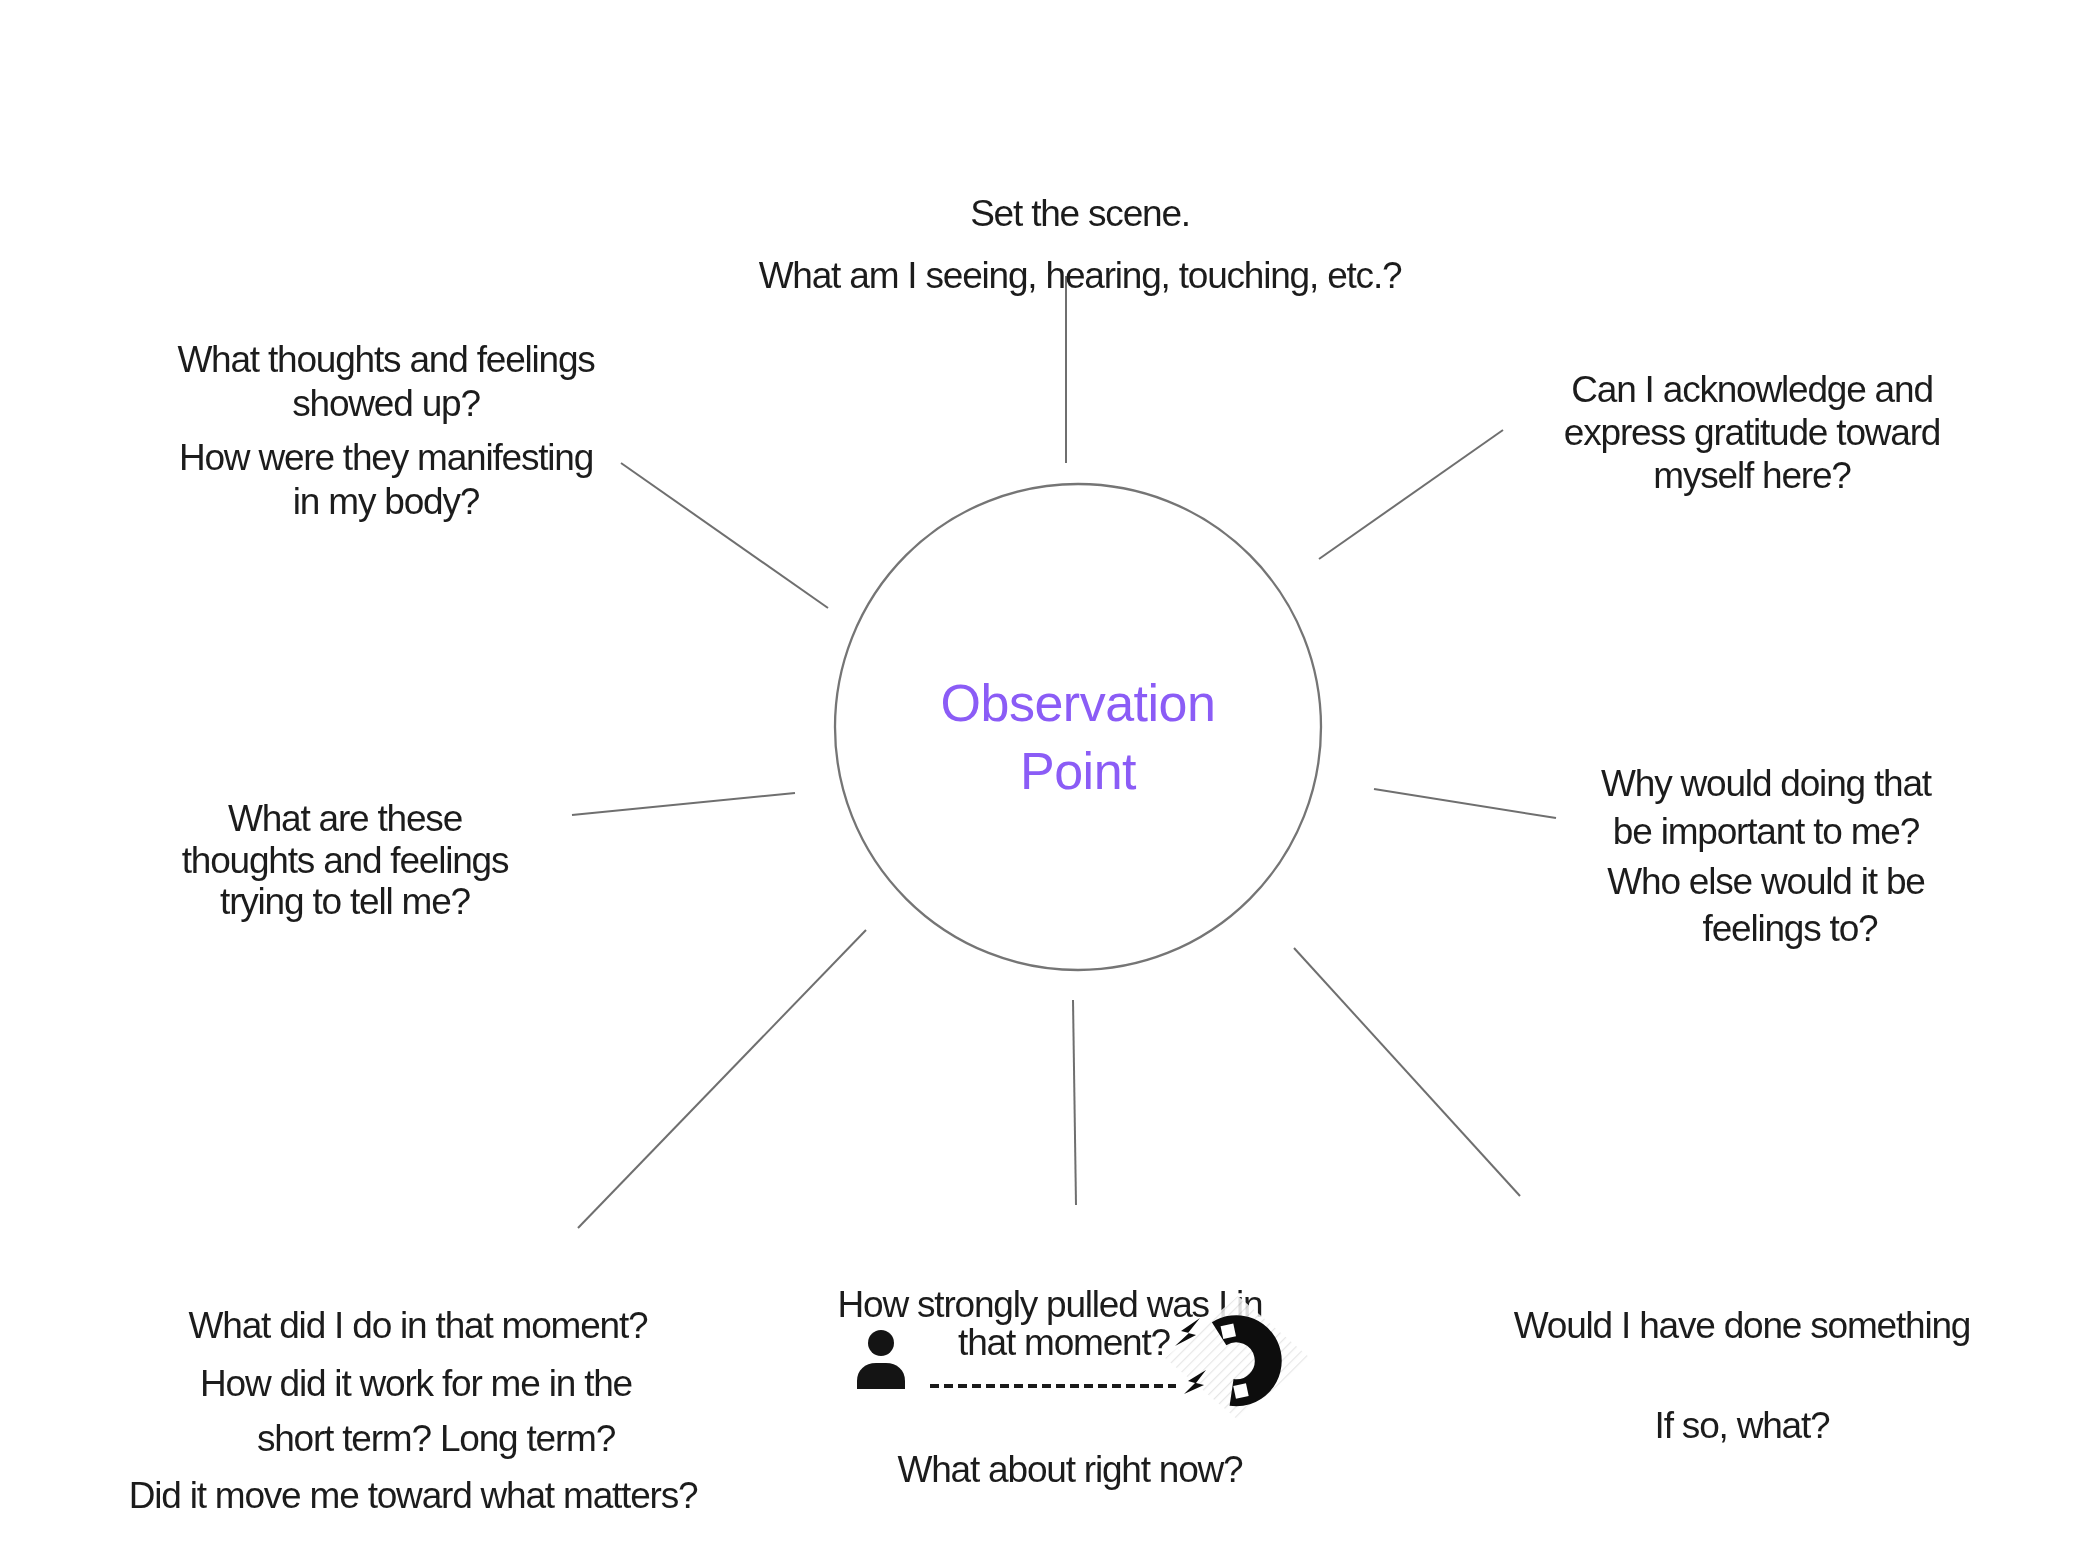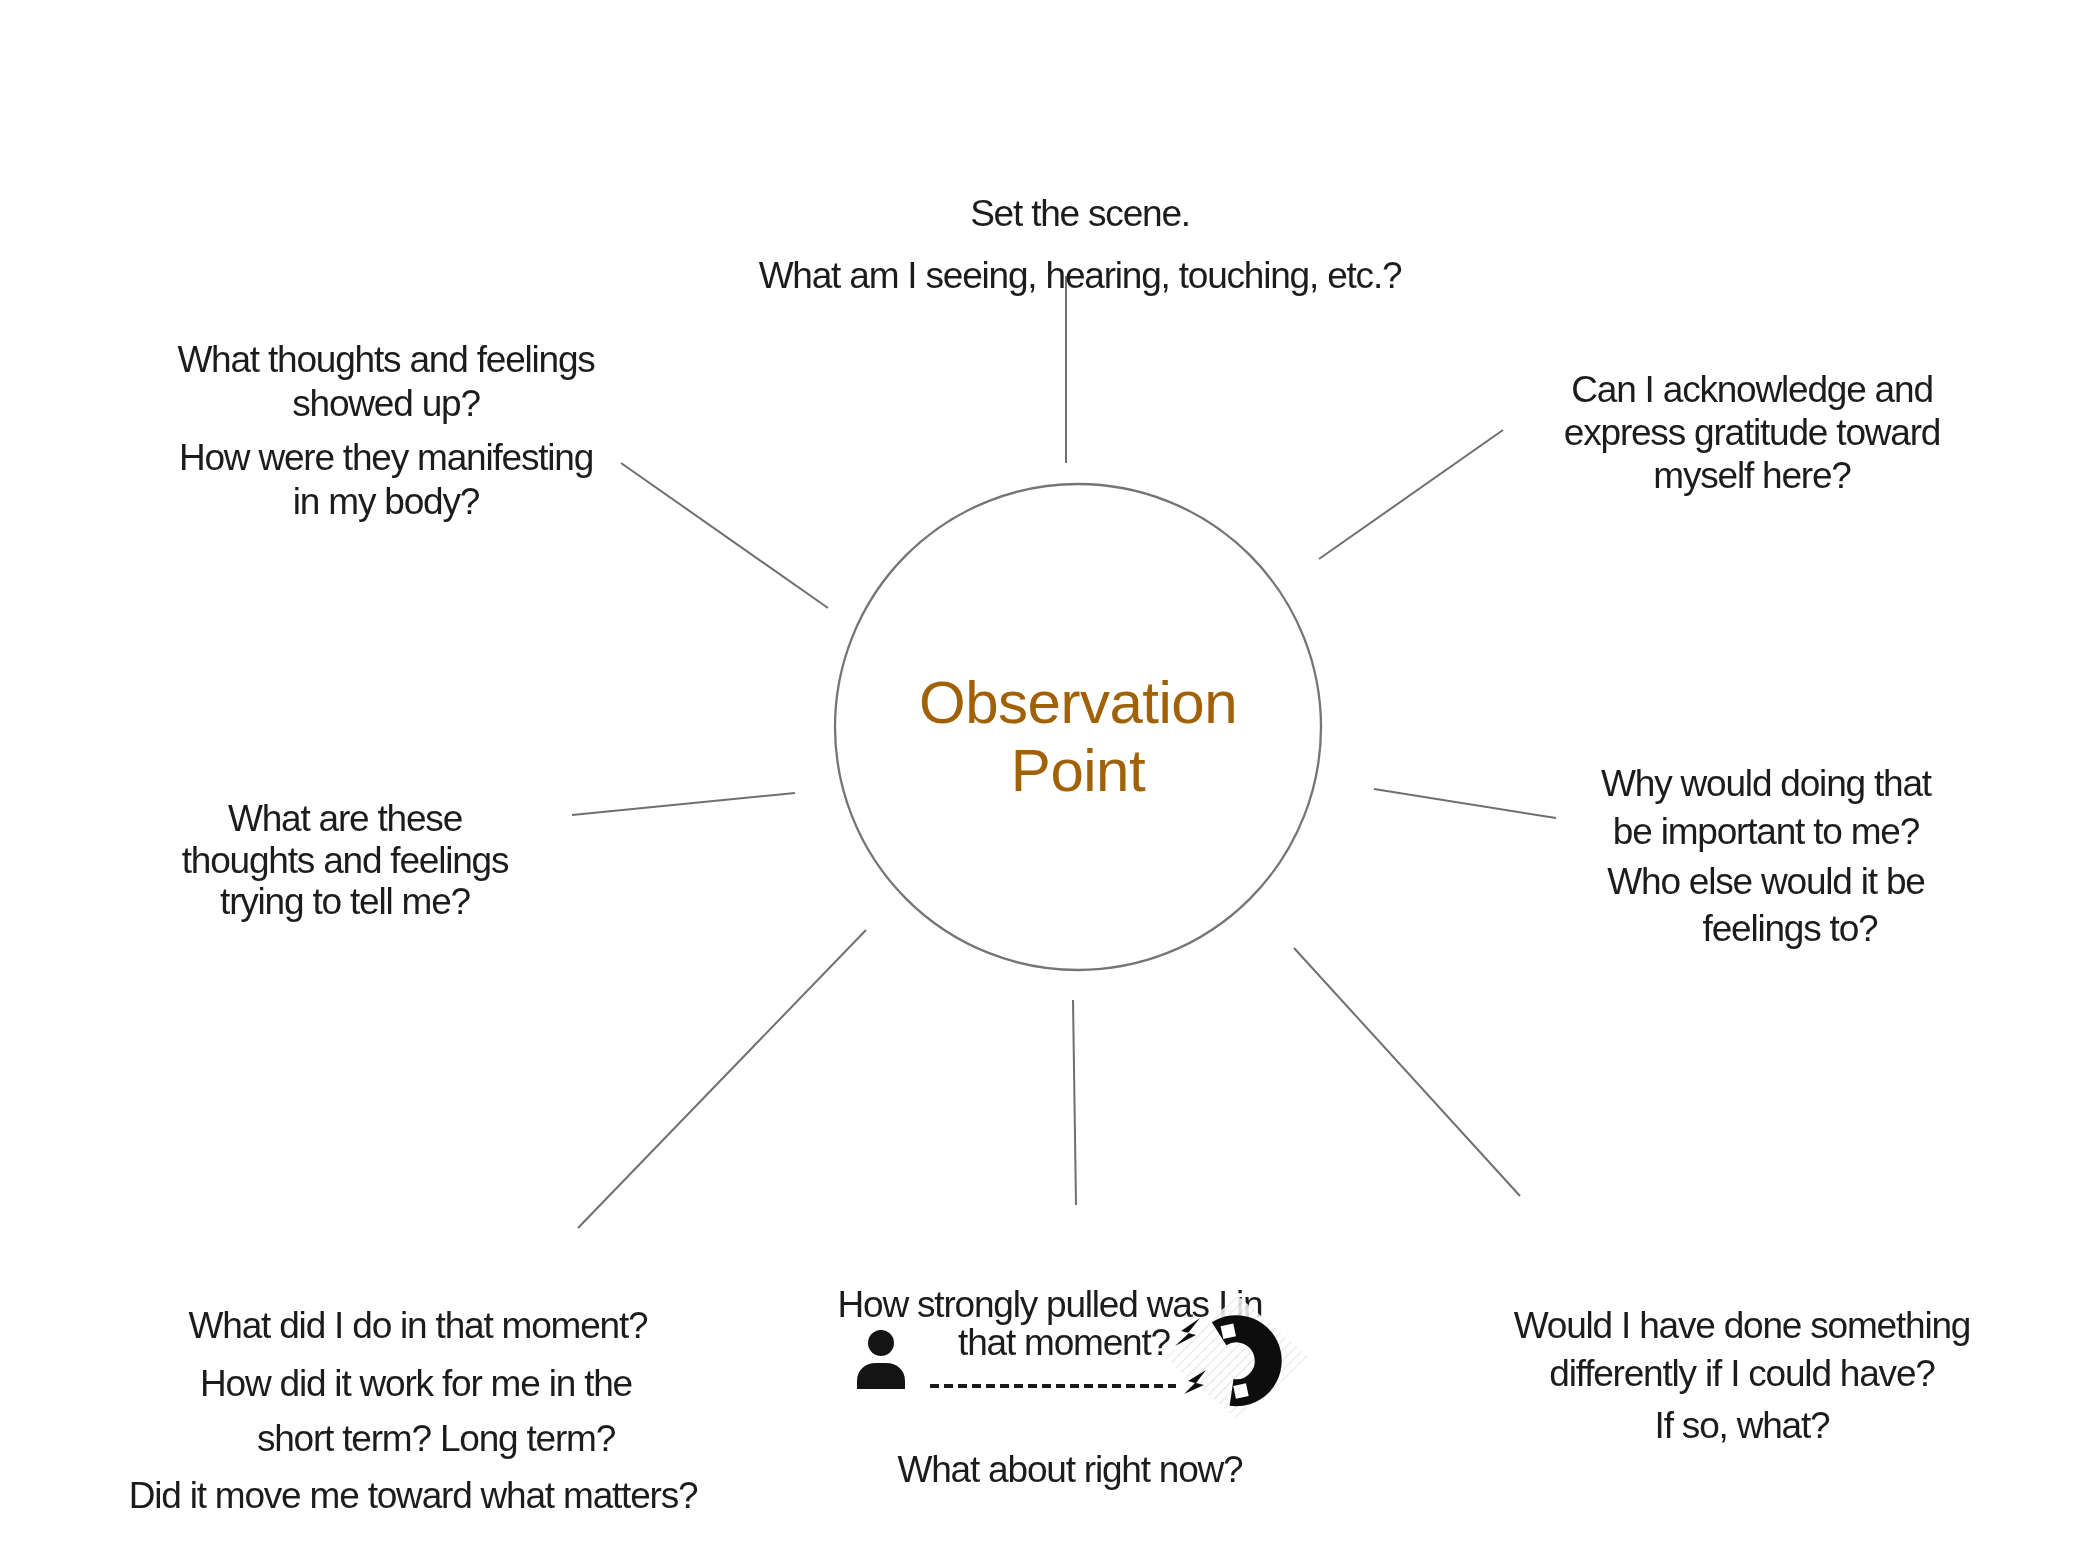--- a/index.html
+++ b/index.html
@@ -1,21 +1,21 @@
 <!DOCTYPE html>
 <html><head>
 <meta charset="utf-8">
 <style>
   html,body{margin:0;padding:0;background:#ffffff;}
   #page{position:relative;width:2100px;height:1541px;background:#ffffff;overflow:hidden;
         font-family:"Liberation Sans",sans-serif;}
   .lbl{position:absolute;transform:translate(-50%,-50%);white-space:nowrap;
        font-size:37px;line-height:1;letter-spacing:-1.2px;color:#1c1c1c;margin-top:33px;}
   .ctr{position:absolute;transform:translate(-50%,-50%);white-space:nowrap;
-       font-size:60px;line-height:1;letter-spacing:-0.5px;color:#a16207;text-align:center;}
+       font-size:52px;line-height:1;letter-spacing:-0.5px;color:#8b5cf6;text-align:center;}
   #netsvg{position:absolute;left:0;top:0;}
   .dashes{position:absolute;left:930px;top:1384px;width:246px;height:4px;
           background:repeating-linear-gradient(90deg,#1a1a1a 0 9px,transparent 9px 14px);}
   .personsvg{position:absolute;left:855px;top:1329px;}
   .magnetsvg{position:absolute;left:1148px;top:1296px;}
 </style>
 </head>
 <body>
 
 <div id="page">
@@ -86,16 +86,15 @@
       <rect x="80" y="27" width="13" height="13" fill="#ffffff"></rect>
       <rect x="80" y="88" width="13" height="13" fill="#ffffff"></rect>
     </g>
     <path d="M52 22 L33 35 L41 37 L27 50 L48 39 L40 37 Z" fill="#0d0d0d"></path>
     <path d="M58 74 L40 85 L47 87 L36 98 L56 89 L48 87 Z" fill="#0d0d0d"></path>
   </svg>
 
   <div class="lbl" style="left:1070px;top:1436px">What about right now?</div>
 
   <div class="lbl" style="left:1742px;top:1292px">Would I have done something</div>
-  <div class="lbl" style="left:1742px;top:1340px">differently if I could have?</div>
   <div class="lbl" style="left:1742px;top:1392px">If so, what?</div>
 
 </div>
 
 </body></html>

